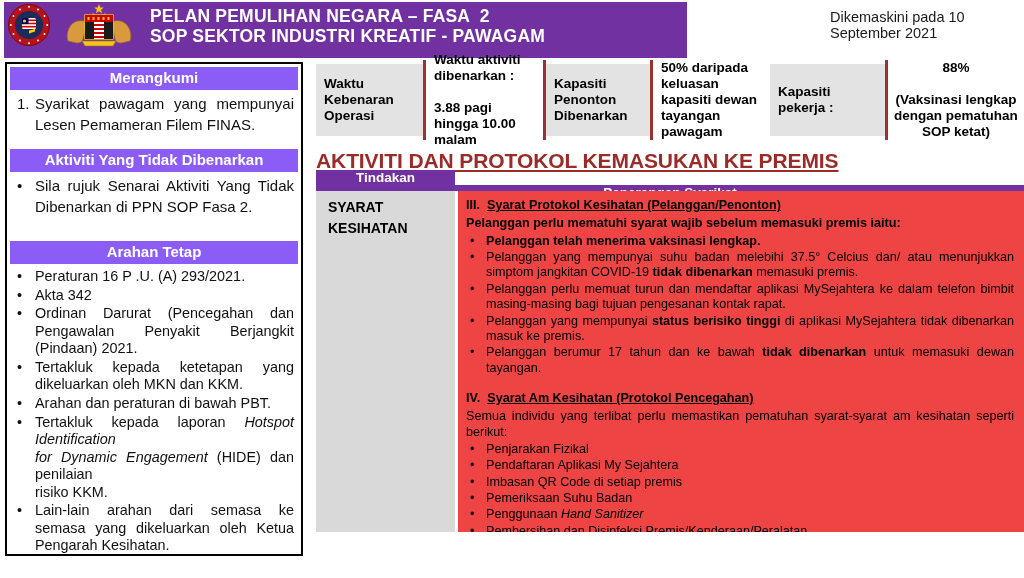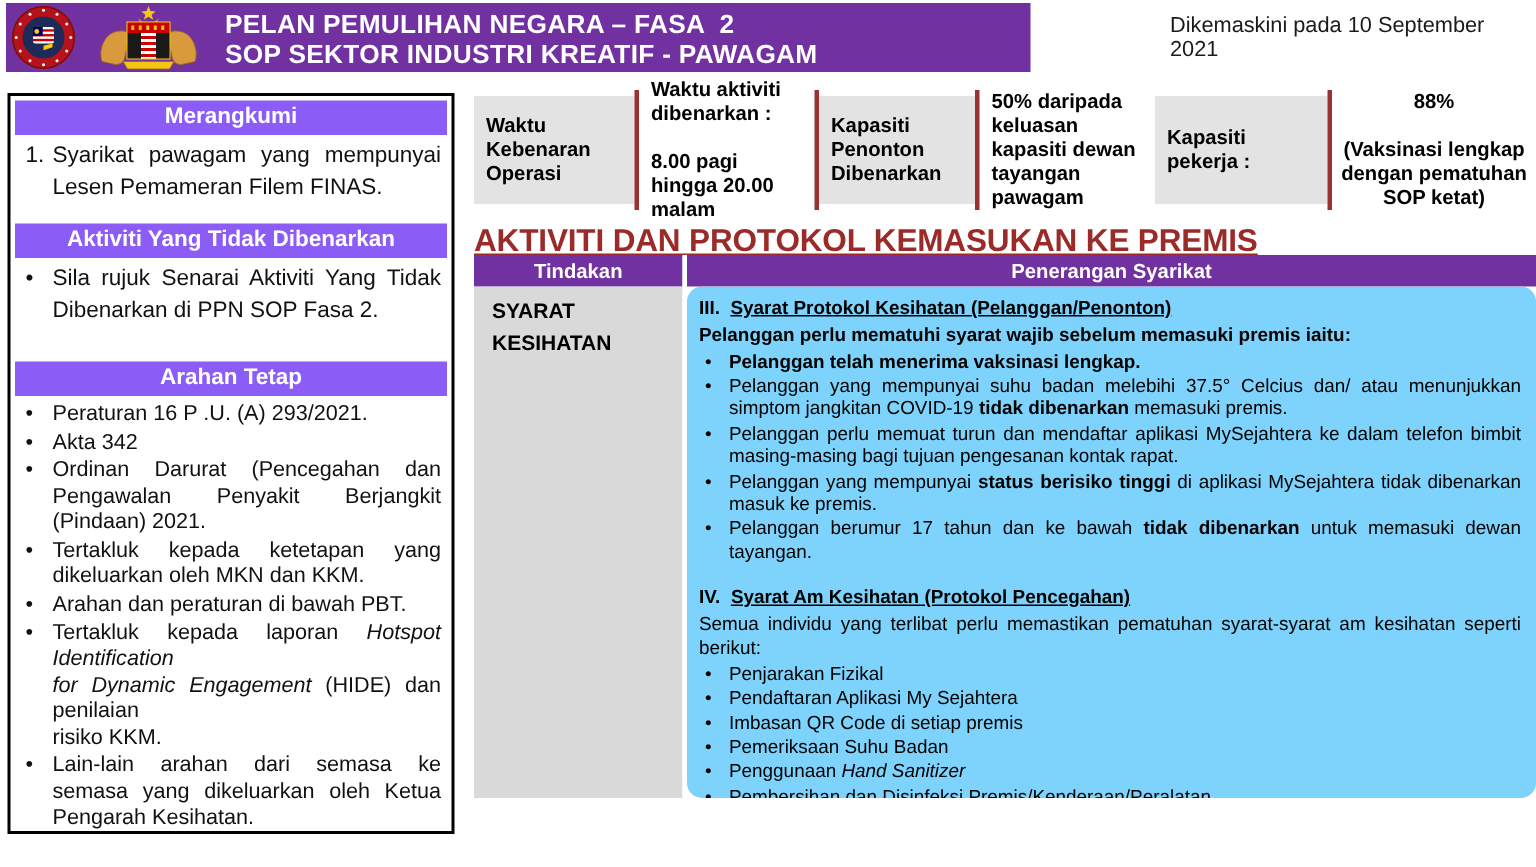--- a/index.html
+++ b/index.html
@@ -1,25 +1,25 @@
 <!DOCTYPE html>
 <html><head>
 <meta charset="utf-8">
 <style>
   html,body{margin:0;padding:0;background:#fff;}
   .page{position:relative;width:1024px;height:578px;background:#fff;overflow:hidden;
         font-family:"Liberation Sans",sans-serif;color:#000;}
 
   
-  .banner{position:absolute;left:4px;top:2px;width:683px;height:46px;background:#7231A0;}
+  .banner{position:absolute;left:4px;top:2px;width:683px;height:56px;background:#7231A0;}
   .logo-mkn{position:absolute;left:3px;top:1px;width:44px;height:44px;}
   .logo-jata{position:absolute;left:54px;top:1px;width:82px;height:45px;}
   .titles{position:absolute;left:146px;top:4px;}
   .t1,.t2{color:#fff;font-weight:700;font-size:17.5px;line-height:20px;letter-spacing:.2px;white-space:pre;}
-  .date{position:absolute;left:780px;top:9px;font-size:14.5px;color:#1a1a1a;}
+  .date{position:absolute;left:830px;top:9px;font-size:14.5px;color:#1a1a1a;}
 
   
   .sidebar{position:absolute;left:5px;top:62px;width:298px;height:494px;border:2px solid #000;
            background:#fff;box-sizing:border-box;}
   .sb-head{margin:3px 3px 0 3px;background:#8b5cf6;color:#fff;font-weight:700;font-size:15px;
            line-height:18px;text-align:center;padding:2px 0 3px;}
   .sb-body{padding:4px 7px 6px 8px;font-size:15px;line-height:1.38;text-align:justify;color:#111;}
   .sb-body.s1{min-height:46px;}
   .sb-body.s2{min-height:56px;}
   .sb-body.s3{font-size:14.4px;line-height:1.22;}
@@ -33,30 +33,30 @@
       font-weight:700;font-size:13.5px;line-height:16px;padding:4px 8px;}
   .ib.gray{background:#E4E3E3;margin:4px 0;}
   .ib.center{text-align:center;padding:4px 2px;}
   .vbar{flex:none;width:3px;background:#9C3132;}
   .w1{width:107px;} .w2{width:117px;} .w3{width:104px;} .w4{width:117px;} .w5{width:115px;} .wf{flex:1;}
 
   
   .main-title{position:absolute;left:316px;top:149px;font-size:21px;font-weight:700;
               color:#9B2B28;text-decoration:underline;letter-spacing:-.1px;}
   .table{position:absolute;left:316px;top:170px;width:708px;}
-  .thead{display:flex;height:21px;}
+  .thead{display:flex;height:21px;flex-direction:column;}
   .th{background:#7231A0;color:#fff;font-weight:700;font-size:13.5px;display:flex;
       align-items:center;justify-content:center;}
   .th1{width:139px;} .th2{flex:1;}
   .gapc{flex:none;width:3px;background:#fff;}
   .tbody{display:flex;height:341px;overflow:hidden;}
   .tcol1{width:139px;box-sizing:border-box;background:#D9D9D9;padding:6px 0 0 12px;
          font-weight:700;font-size:14px;line-height:21px;}
-  .tcol2{flex:1;background:#7dd3fc;padding:5px 10px 6px 8px;font-size:12.6px;
-         line-height:1.22;text-align:justify;border-radius:10px;}
+  .tcol2{flex:1;background:#ef4444;padding:5px 10px 6px 8px;font-size:12.6px;
+         line-height:1.22;text-align:justify;}
   .sec-h{display:flex;gap:7px;font-weight:700;margin:2px 0 3px;}
   .sec-h .ttl{text-decoration:underline;}
   .sec4h{margin-top:15px;}
   .intro{margin:0 0 2px 0;}
   .intro.bold{font-weight:700;}
   .blist .li{margin:1px 0;}
   .blist .marker{width:16px;padding-left:4px;}
 
   .b{font-weight:700;} .i{font-style:italic;}
 </style>
@@ -175,21 +175,21 @@
   </aside>
 
   <div class="infobar">
     <div class="ib gray w1">
       <span>Waktu Kebenaran Operasi</span>
     </div>
     <div class="vbar"></div>
     <div class="ib w2">
         <span>Waktu aktiviti dibenarkan :</span>
         <br>
-        <span>8.00 pagi hingga 20.00 malam</span>
+        <span>3.88 pagi hingga 10.00 malam</span>
       </div>
     <div class="vbar"></div>
     <div class="ib gray w3">
       <span>Kapasiti Penonton Dibenarkan</span>
     </div>
     <div class="vbar"></div>
     <div class="ib w4">
       <span>50% daripada keluasan kapasiti dewan tayangan pawagam</span>
     </div>
     <div class="ib gray w5">

